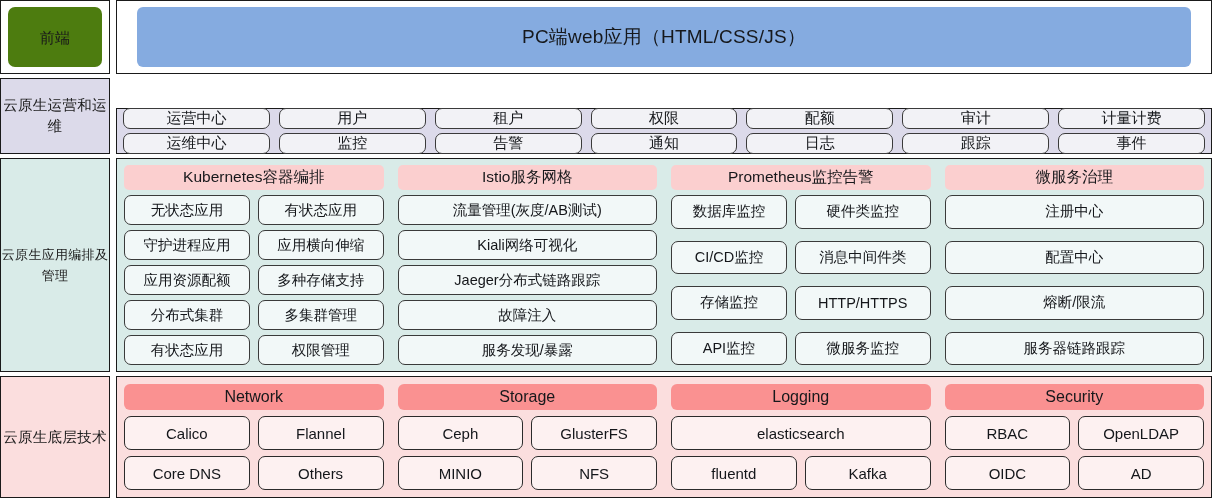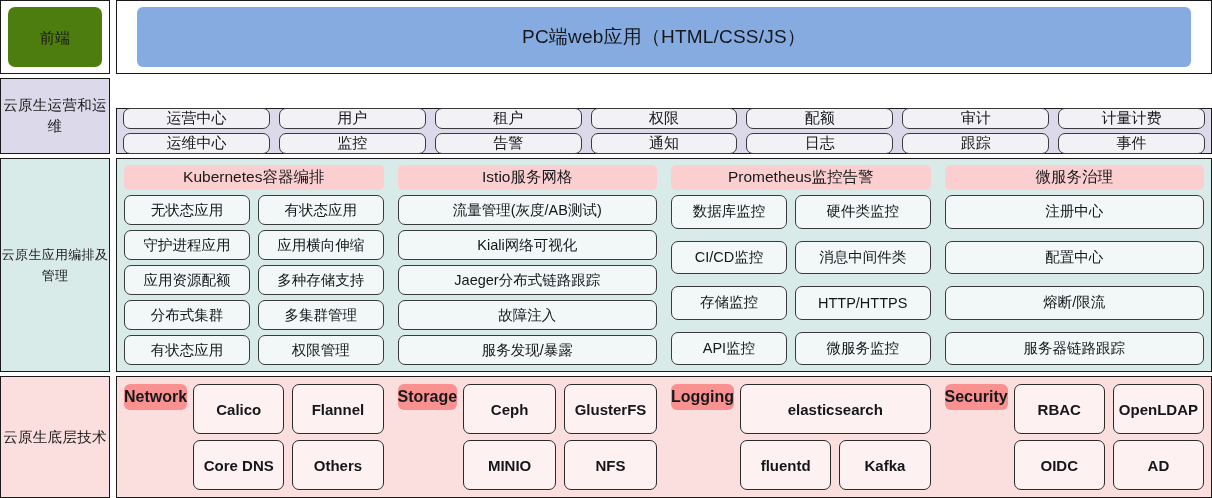--- a/index.html
+++ b/index.html
@@ -169,22 +169,22 @@
   #row-base .layer-label { background: #fbdede; font-size: 14.5px; }
   #row-base .layer-body {
     background: #fbdede;
     padding: 7px 7px;
     flex-direction: row;
     gap: 14px;
   }
   .base-col {
     flex: 1;
     display: flex;
+    flex-direction: column;
     gap: 6px;
-    font-weight: bold;
   }
   .base-header {
     height: 26px;
     background: #fa9191;
     border-radius: 6px;
     display: flex;
     align-items: center;
     justify-content: center;
     font-size: 16px;
     color: #17181b;

